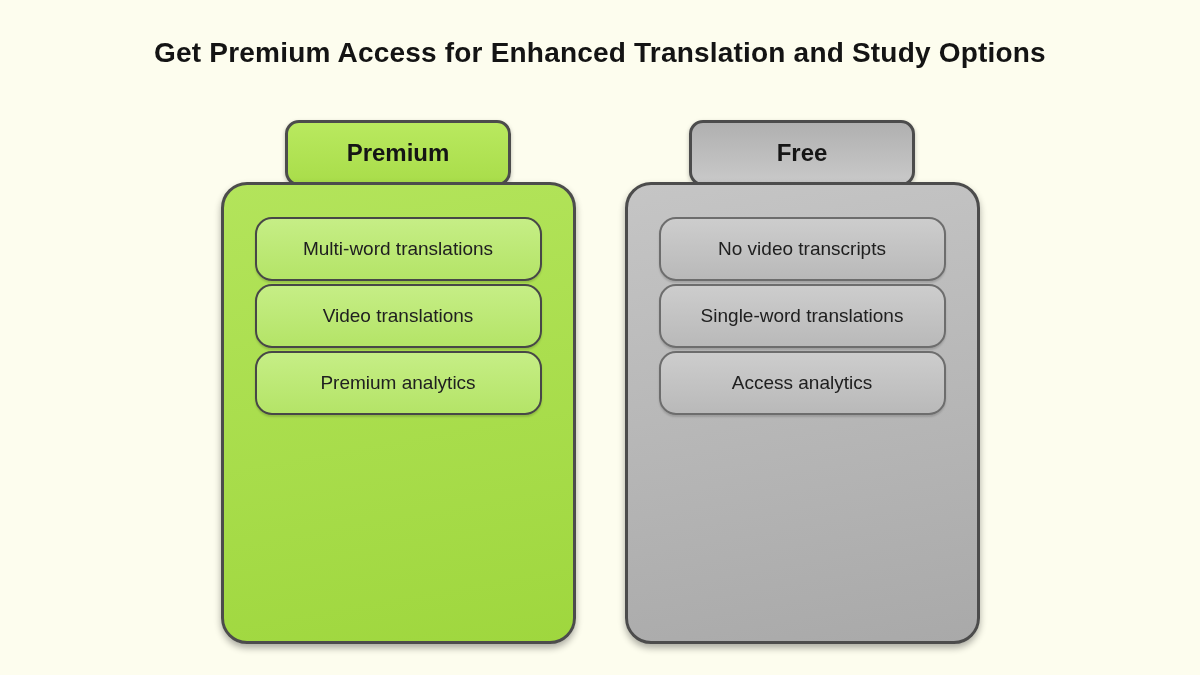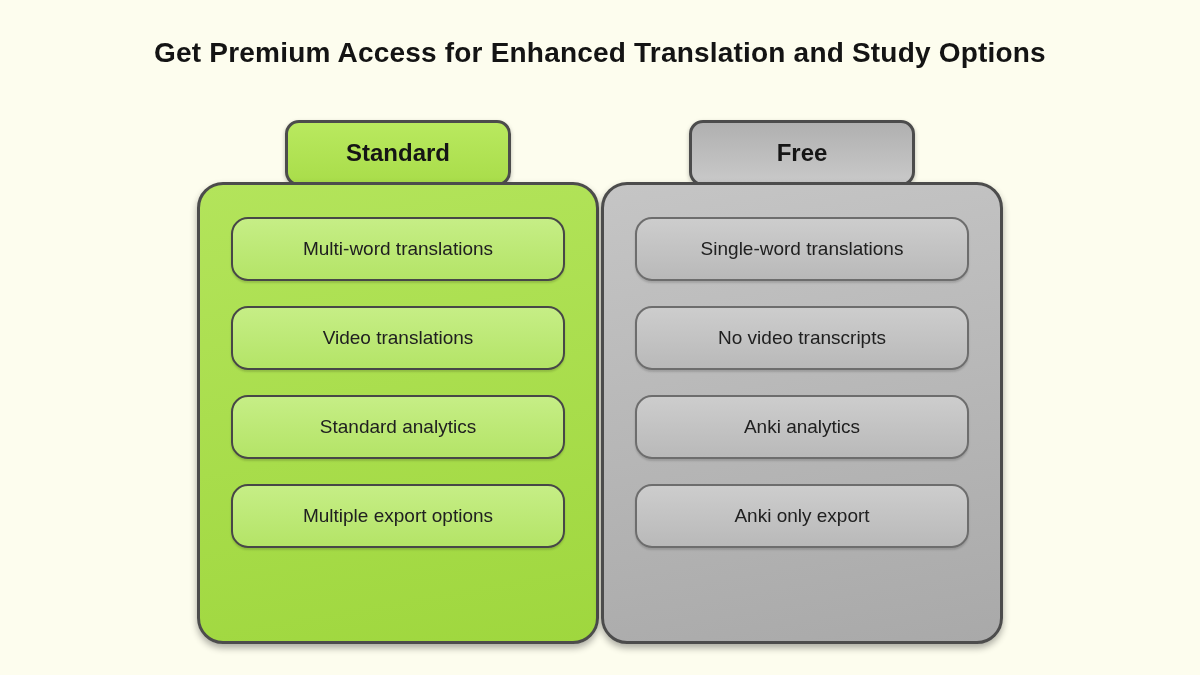--- a/index.html
+++ b/index.html
@@ -47,29 +47,29 @@
     justify-content: center;
     font-size: 24px;
     font-weight: 700;
     color: #151515;
     box-shadow: 0 2px 4px rgba(0,0,0,0.25);
   }
   .card {
     position: relative;
     z-index: 1;
     margin-top: -4px;
-    width: 402px;
+    width: 355px;
     height: 462px;
     box-sizing: border-box;
     border: 3px solid var(--outline, #4c4c4c);
     border-radius: 26px;
     padding: 32px 31px 0 31px;
     display: flex;
     flex-direction: column;
-    gap: 25px;
+    gap: 3px;
     box-shadow: 0 4px 7px rgba(0,0,0,0.32);
   }
   .pill {
     height: 64px;
     box-sizing: border-box;
     border-radius: 17px;
     display: flex;
     align-items: center;
     justify-content: center;
     font-size: 19px;
@@ -102,35 +102,33 @@
 </style>
 </head>
 <body>
 
 <h1 class="page-title">Get Premium Access for Enhanced Translation and Study Options</h1>
 
 <div class="columns">
 
   <div class="column premium">
     <div class="tab">
-      <span>Standard</span>
+      <span>Premium</span>
     </div>
     <div class="card">
       <div class="pill">Multi-word translations</div>
       <div class="pill">Video translations</div>
-      <div class="pill">Standard analytics</div>
-      <div class="pill">Multiple export options</div>
+      <div class="pill">Premium analytics</div>
     </div>
   </div>
 
   <div class="column free">
     <div class="tab">
       <span>Free</span>
     </div>
     <div class="card">
+      <div class="pill">No video transcripts</div>
       <div class="pill">Single-word translations</div>
-      <div class="pill">No video transcripts</div>
-      <div class="pill">Anki analytics</div>
-      <div class="pill">Anki only export</div>
+      <div class="pill">Access analytics</div>
     </div>
   </div>
 
 </div>
 
 </body></html>

